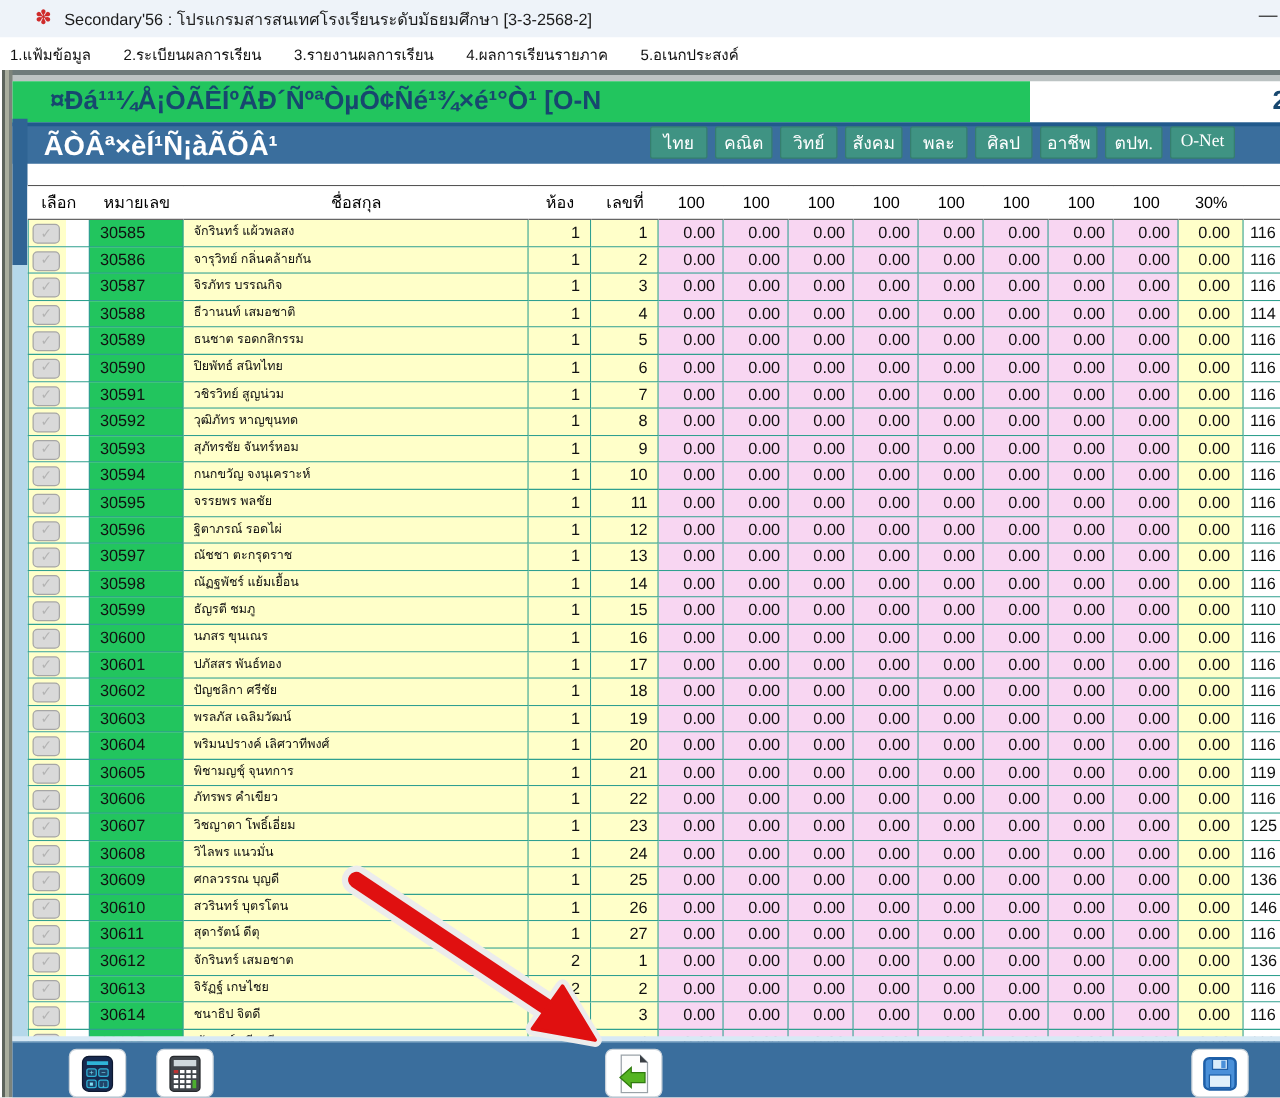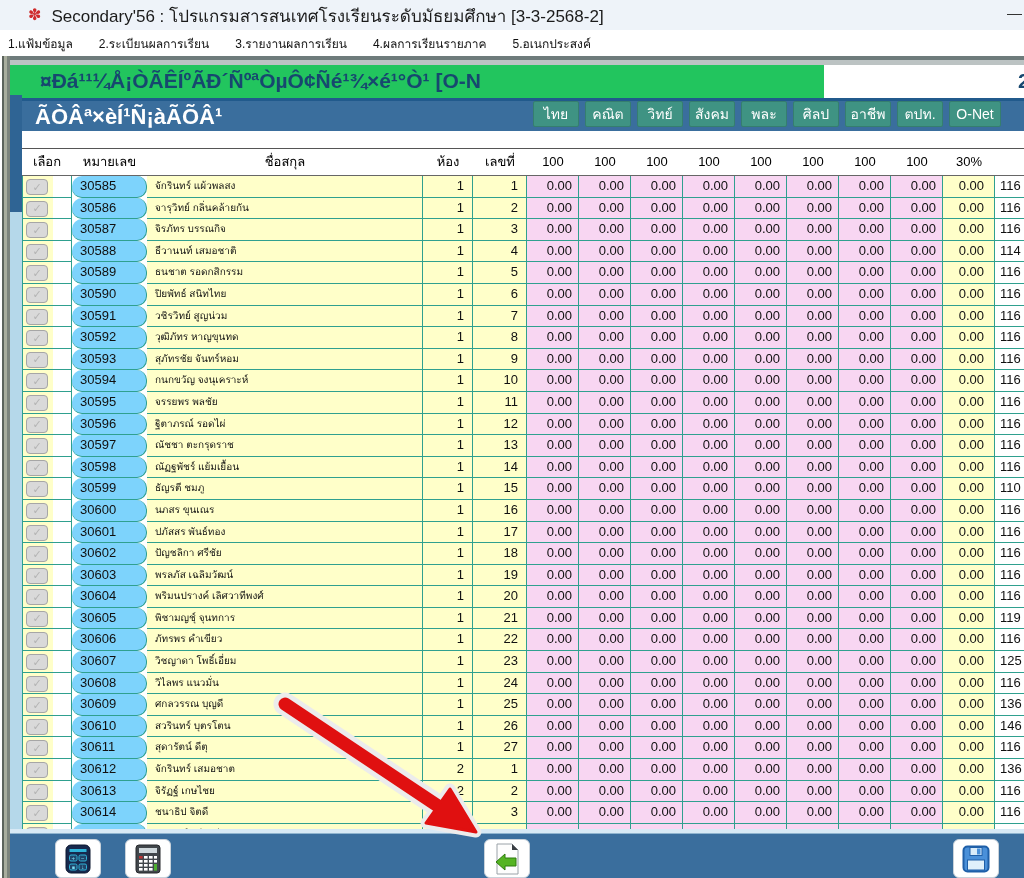--- a/index.html
+++ b/index.html
@@ -2,57 +2,57 @@
 <html><head>
 <meta charset="utf-8">
 <style>
   html,body{margin:0;padding:0;background:#d0d0d0;}
   #screen{position:relative;width:1024px;height:878px;overflow:hidden;background:#fff;
     font-family:"Liberation Sans","DejaVu Sans",sans-serif;-webkit-font-smoothing:antialiased;}
   
   .titlebar{position:absolute;left:0;top:0;width:1024px;height:30px;background:#eef3f9;
     display:flex;align-items:center;padding-left:28px;box-sizing:border-box;gap:10px;}
   .appicon{color:#cf2b2b;font-size:16px;line-height:16px;}
-  .apptitle{font-size:17px;color:#1b1b1b;}
+  .apptitle{font-size:13px;color:#1b1b1b;}
   .minbtn{position:absolute;right:2px;top:4px;color:#333;font-size:15px;}
   
   .menubar{position:absolute;left:0;top:30px;width:1024px;height:26px;background:#ffffff;
     display:flex;align-items:center;padding-left:8px;gap:26px;box-sizing:border-box;}
   .menu-item{font-size:12px;color:#111;cursor:default;}
   
   .sep1{position:absolute;left:0;top:56px;width:1024px;height:4px;background:#6e7b7b;}
   .sep2{position:absolute;left:0;top:60px;width:1024px;height:5px;background:#bcc3c3;}
   
   .edge{position:absolute;left:0;top:56px;width:10px;height:822px;
     background:linear-gradient(to right,#ffffff 0 2px,#5c645c 2px 4px,#a9ae9e 4px 7px,#7c847c 7px 10px);}
   .strip-dark{position:absolute;left:10px;top:95px;width:12px;height:117px;background:#2f6494;}
   .strip-light{position:absolute;left:10px;top:212px;width:12px;height:620px;background:#b5d8ea;}
   
   .repheader{position:absolute;left:10px;top:65px;width:814px;height:33px;background:#22c55e;}
   .reptitle{position:absolute;left:30px;top:4px;font-size:21px;font-weight:bold;color:#17476f;white-space:nowrap;}
   .repright{position:absolute;left:1008px;top:4px;width:16px;overflow:hidden;font-size:21px;font-weight:bold;color:#17476f;}
   
   .band{position:absolute;left:10px;top:98px;width:1014px;height:33px;background:#3a6e9d;border-top:3px solid #215a8c;box-sizing:border-box;}
   .bandlabel{position:absolute;left:25px;top:3px;font-size:22px;font-weight:bold;color:#ffffff;white-space:nowrap;}
-  .subjects{position:absolute;left:530px;top:3px;display:grid;grid-template-columns:repeat(8,52px) 58px;height:26px;}
+  .subjects{position:absolute;left:517px;top:3px;display:grid;grid-template-columns:repeat(8,52px) 58px;height:26px;font-family:Liberation Serif, serif;}
   .subj{margin:0 3px;background:#3f9383;border:1px solid #357e6f;border-radius:2px;color:#fff;
     font-size:14px;display:flex;align-items:center;justify-content:center;white-space:nowrap;}
   
   .tablewrap{position:absolute;left:22px;top:148px;width:1002px;height:698px;overflow:hidden;background:#fff;}
   .header-row,.row{display:grid;grid-template-columns:50px 75px 276px 50px 54px repeat(8,52px) 52px 40px;}
   .header-row{height:27px;border-top:1px solid #555;}
   .hc{font-size:13px;color:#000;text-align:center;line-height:26px;border-bottom:1px solid #666;background:#fff;overflow:hidden;}
   .row{height:21.6px;}
   .cell{box-sizing:border-box;border-right:1px solid #2fa08f;border-bottom:1px solid #2fa08f;
     font-size:13px;color:#101010;line-height:20px;overflow:hidden;white-space:nowrap;}
   .cell.sel{background:linear-gradient(to right,#ffffc9 0 30px,#ffffff 30px);border-left:1px solid #2fa08f;padding-top:3px;}
   .checkbox{width:20px;height:14px;margin-left:3px;background:#d9d9d9;border:1px solid #a6a6a6;border-radius:4px;
     display:flex;align-items:center;justify-content:center;}
   .check{color:#b3b3b3;font-size:11px;font-weight:bold;line-height:11px;}
-  .cell.id{background:#7dd3fc;padding-left:8px;border-radius:10px;}
+  .cell.id{background:#22c55e;padding-left:8px;}
   .cell.name{background:#ffffc9;padding-left:8px;font-size:10px;}
   .cell.num{background:#ffffc9;text-align:right;padding-right:8px;}
   .cell.score{background:#f8d6f2;text-align:right;padding-right:6px;}
   .cell.onet{background:#ffffc9;text-align:right;padding-right:10px;}
   .cell.extra{background:#ffffff;padding-left:5px;}
   
   .prefoot{position:absolute;left:10px;top:829px;width:1014px;height:4px;background:#d7e9f5;}
   .toolbar{position:absolute;left:10px;top:833px;width:1014px;height:45px;background:#3a6e9d;border-top:1px solid #8fb4cf;}
   .tbtn{position:absolute;top:5px;width:44px;height:37px;background:#ffffff;border:1px solid #c9d2da;border-radius:6px;
     display:flex;align-items:center;justify-content:center;}

